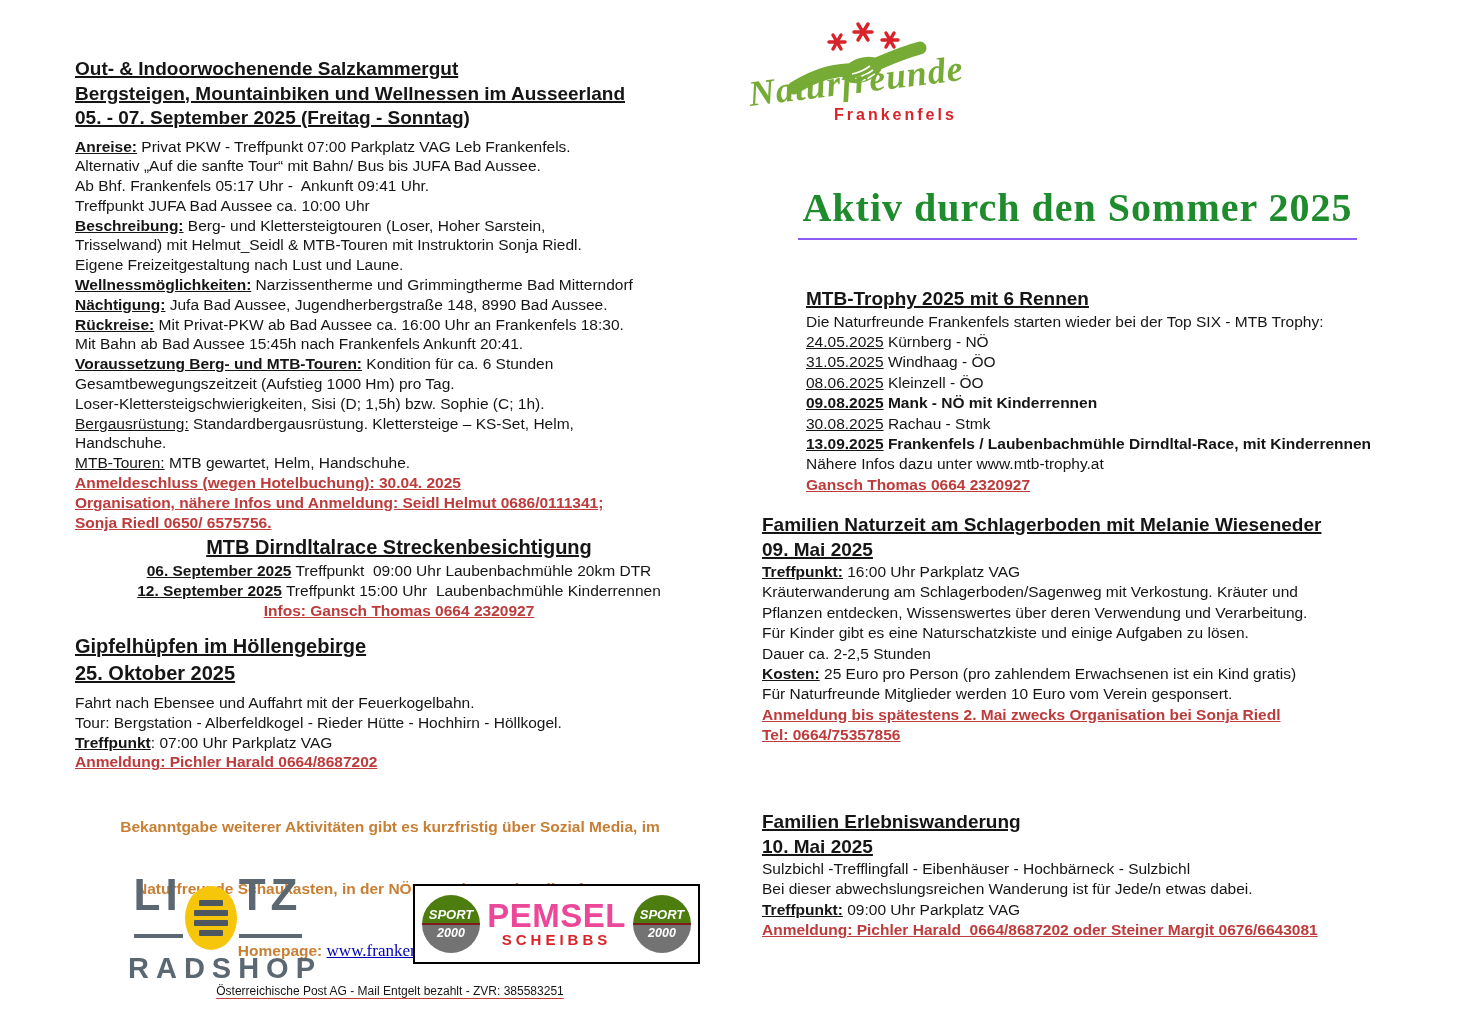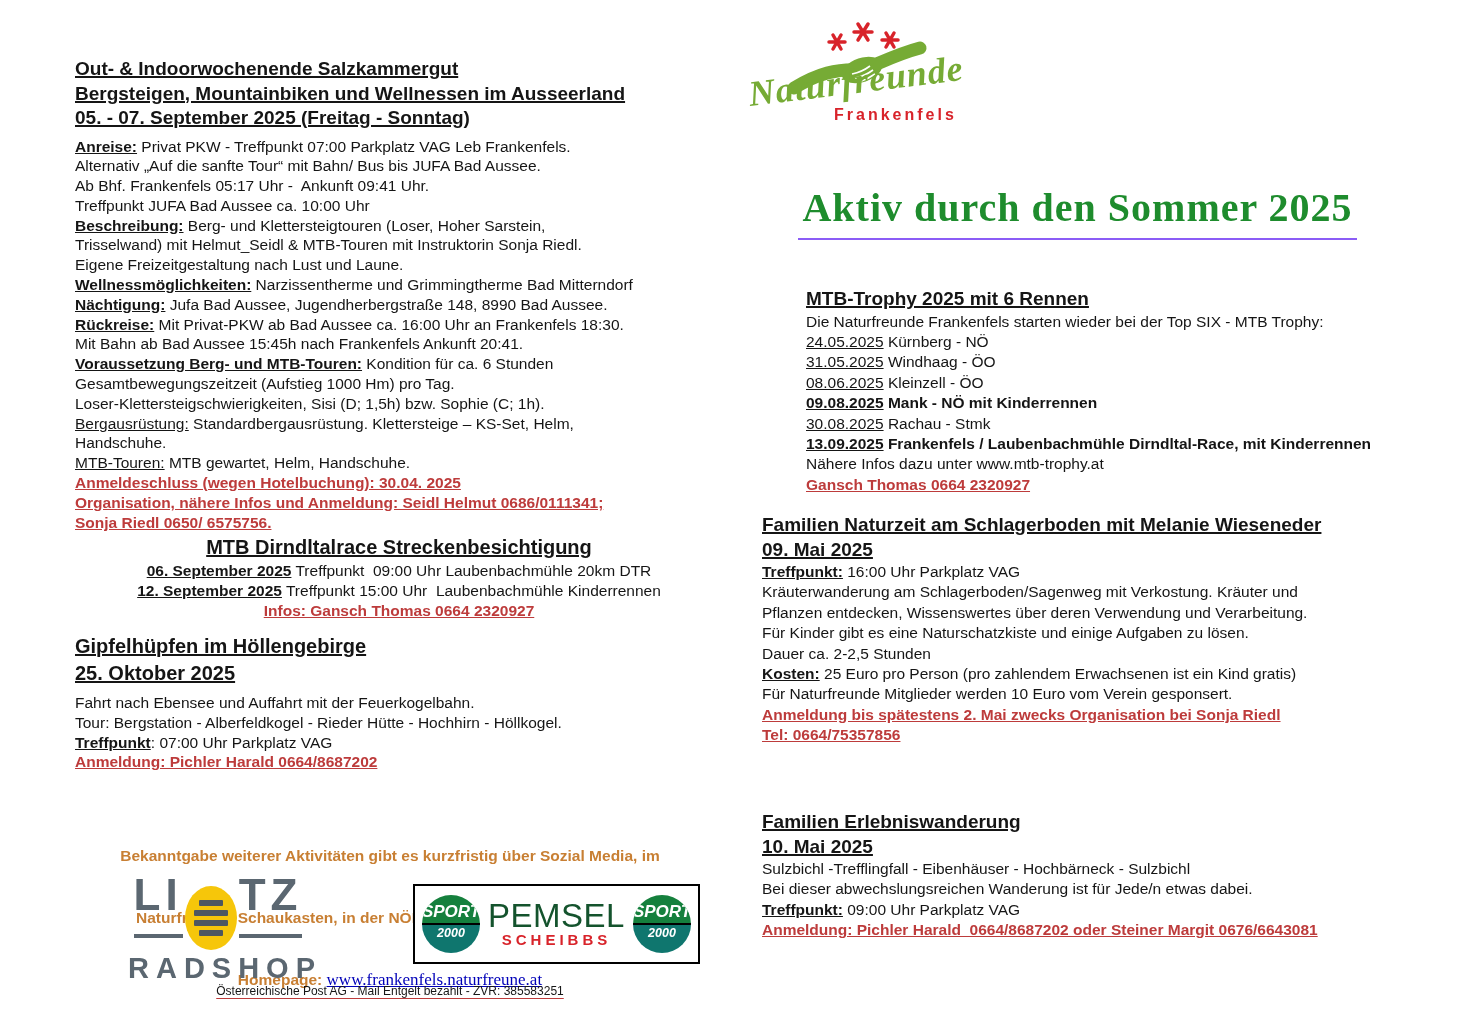--- a/index.html
+++ b/index.html
@@ -18,21 +18,21 @@
   .line { font-size:15.5px; line-height:19.8px; white-space:pre; }
   .rcol .line { line-height:20.4px; }
   .lbl  { font-weight:bold; text-decoration:underline; }
   .lblr { text-decoration:underline; }
   .du   { text-decoration:underline; }
   .b    { font-weight:bold; }
   .red  { color:#bd3b3b; font-weight:bold; text-decoration:underline; }
   .bodyblock { margin-top:6px; }
 
   
-  #notice { left:75px; top:805px; width:630px; text-align:center; color:#c87f33;
+  #notice { left:75px; top:776px; width:630px; text-align:center; color:#c87f33;
             font-weight:bold; font-size:15.5px; line-height:20.6px; white-space:pre; }
   #notice .link { color:#0000b8; font-family:"Liberation Serif", serif; font-weight:normal;
                   font-size:17px; text-decoration:underline; }
 
   
   #title { left:765px; top:184px; width:625px; text-align:center; }
   #title .title-text { display:inline-block; font-family:cursive; font-size:40px; font-weight:bold;
                        color:#1e8c2d; letter-spacing:1px; border-bottom:2px solid #8b5cf6;
                        padding:0 4px 7px 4px; white-space:pre; }
 
@@ -56,29 +56,29 @@
   .lietz-oval i { display:block; height:6px; background:#4d5761; border-radius:1px; }
   .lietz-oval i:nth-child(1){ width:24px; } .lietz-oval i:nth-child(2){ width:34px; }
   .lietz-oval i:nth-child(3){ width:34px; } .lietz-oval i:nth-child(4){ width:24px; }
   .lietz-sub { margin-top:14px; font-size:29px; font-weight:bold; letter-spacing:7px; white-space:pre; }
 
   
   #pemsel { left:413px; top:884px; width:287px; height:80px; border:2px solid #000; background:#fff;
             display:flex; align-items:center; justify-content:space-between; padding:0 7px; }
   .badge { width:58px; height:58px; border-radius:50%; overflow:hidden; display:flex;
            flex-direction:column; flex:0 0 auto; }
-  .badge .bt { flex:1; background:#15803d; color:#fff; font-style:italic; font-weight:bold;
-               font-size:17px; display:flex; align-items:flex-end; justify-content:center;
-               padding-bottom:1px; border-bottom:2px solid #000000; white-space:pre; }
-  .badge .bb { flex:1; background:#0f766e; color:#fff; font-style:italic; font-weight:bold;
+  .badge .bt { flex:1; background:#4d7c0f; color:#fff; font-style:italic; font-weight:bold;
+               font-size:13px; display:flex; align-items:flex-end; justify-content:center;
+               padding-bottom:1px; border-bottom:2px solid #7f1d1d; white-space:pre; }
+  .badge .bb { flex:1; background:#737373; color:#fff; font-style:italic; font-weight:bold;
                font-size:12.5px; display:flex; align-items:flex-start; justify-content:center;
                padding-top:1px; white-space:pre; }
   .pcenter { text-align:center; flex:1; }
-  .pname { display:block; font-size:33px; line-height:31px; font-weight:400; letter-spacing:0.5px;
-           color:#14532d; white-space:pre; }
+  .pname { display:block; font-size:33px; line-height:31px; font-weight:700; letter-spacing:0.5px;
+           color:#ec4899; white-space:pre; }
   .pcity { display:block; font-size:15px; font-weight:bold; color:#d8232a; letter-spacing:4px; white-space:pre; }
 
   
   #footer { left:75px; top:984px; width:630px; text-align:center; font-size:12px; }
   #footer span { text-decoration:underline; text-decoration-color:#bd3b3b; text-underline-offset:3px; white-space:pre; }
 
   
   #ev1 { left:75px; top:57px;  width:648px; }
   #ev2 { left:75px; top:534px; width:648px;text-align:center; }
   #ev3 { left:75px; top:633px; width:648px; }

